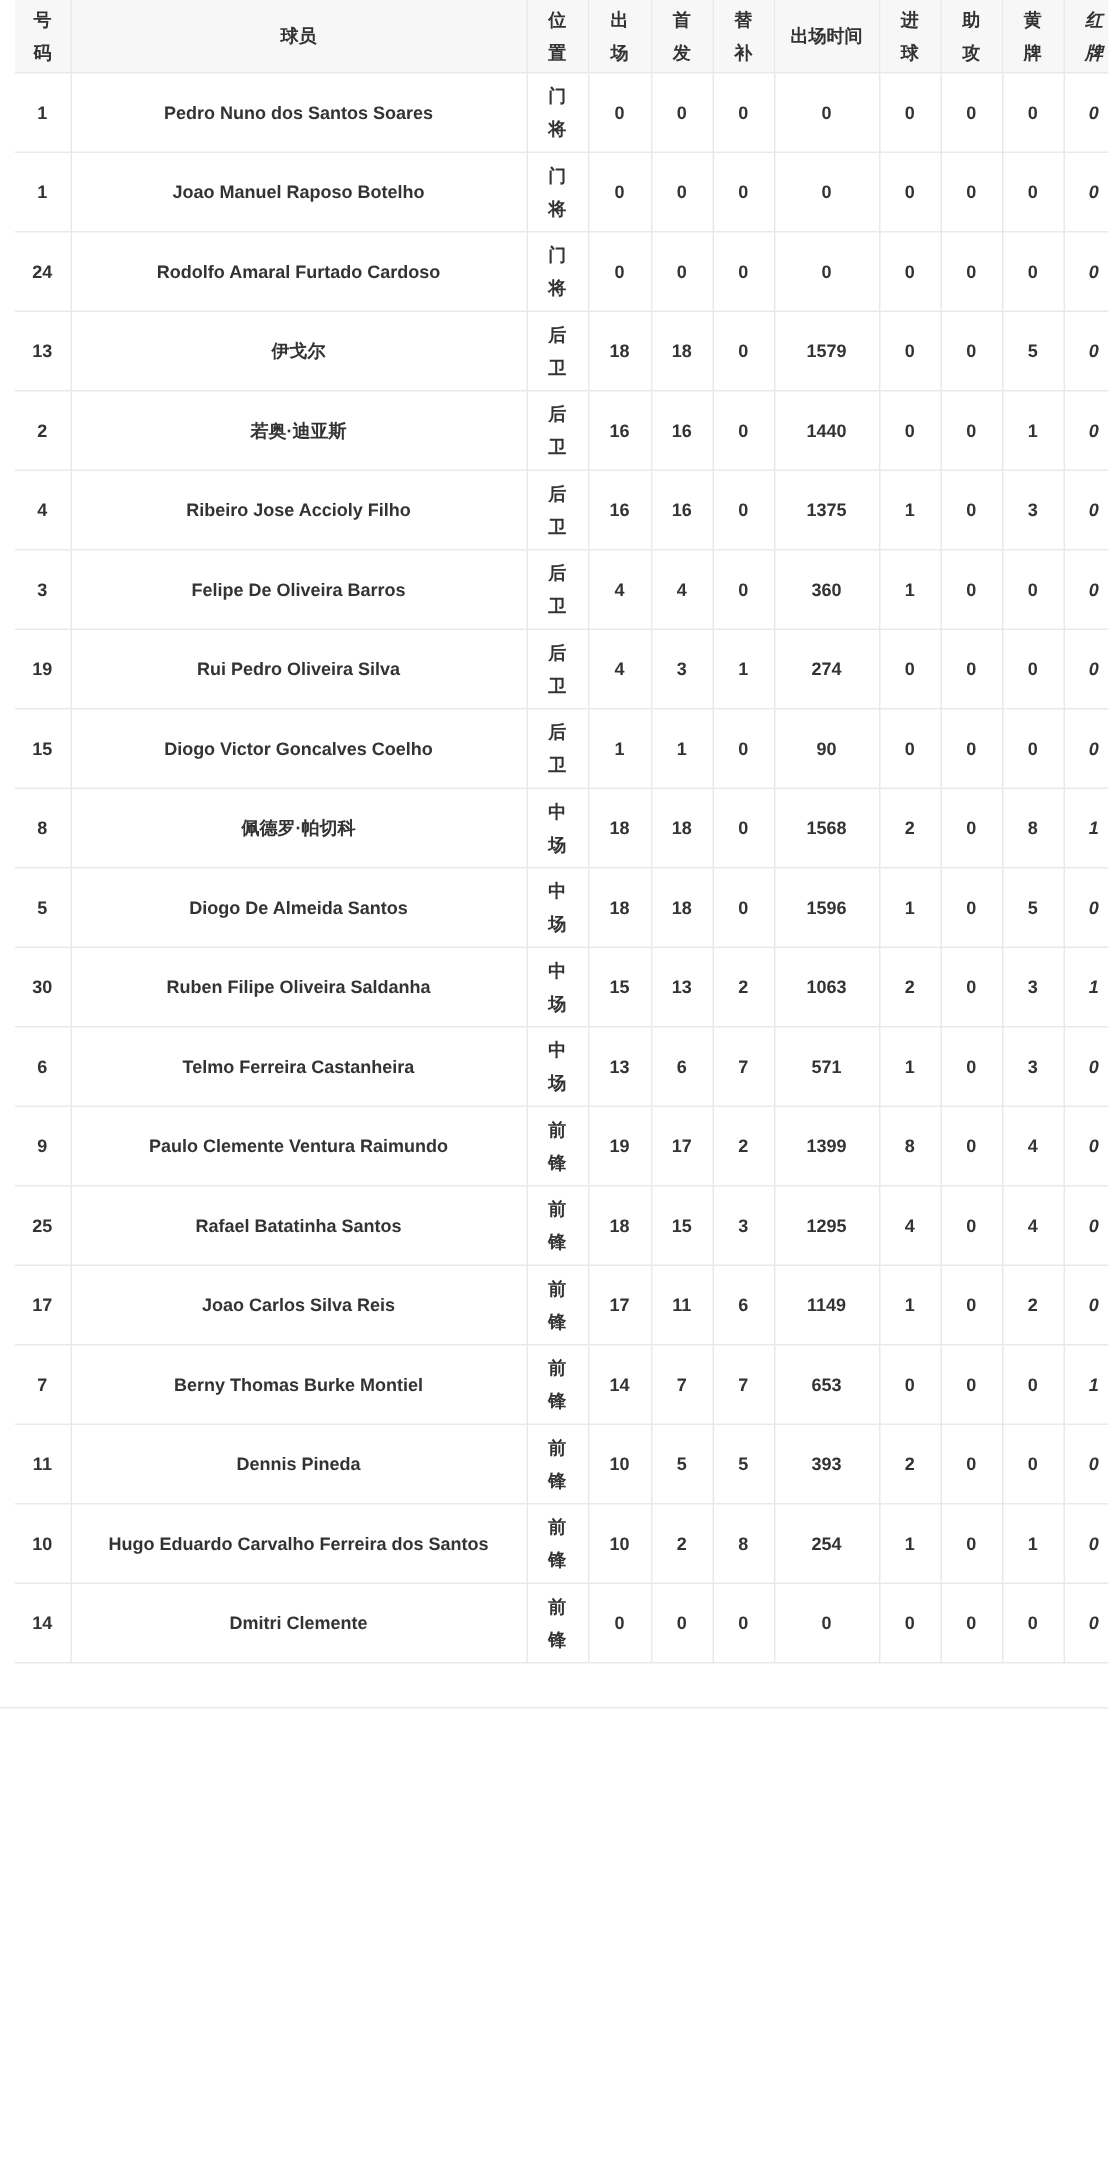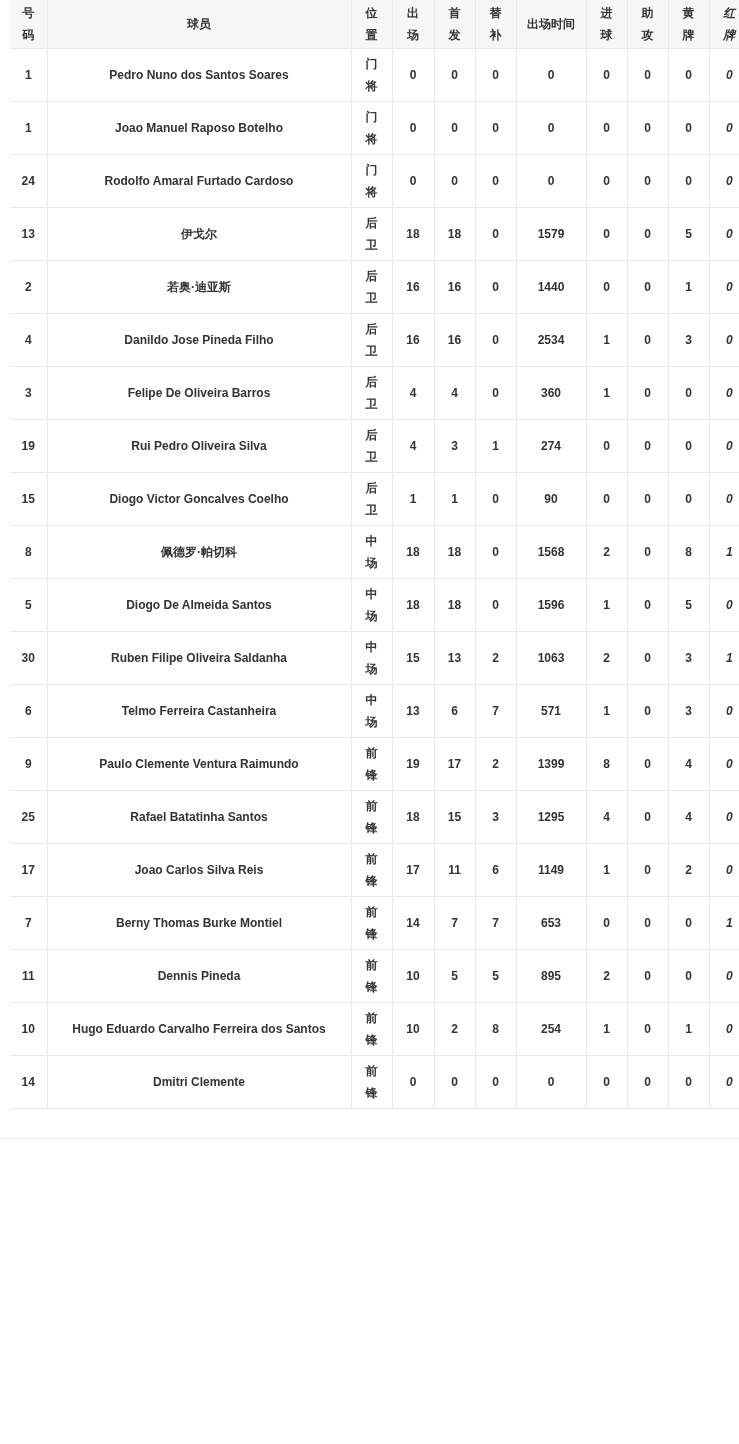--- a/index.html
+++ b/index.html
@@ -146,26 +146,26 @@
         <td>16</td>
         <td>0</td>
         <td>1440</td>
         <td>0</td>
         <td>0</td>
         <td>1</td>
         <td>0</td>
       </tr>
       <tr>
         <td>4</td>
-        <td>Danildo Jose Pineda Filho</td>
+        <td>Ribeiro Jose Accioly Filho</td>
         <td>后卫</td>
         <td>16</td>
         <td>16</td>
         <td>0</td>
-        <td>2534</td>
+        <td>1375</td>
         <td>1</td>
         <td>0</td>
         <td>3</td>
         <td>0</td>
       </tr>
       <tr>
         <td>3</td>
         <td>Felipe De Oliveira Barros</td>
         <td>后卫</td>
         <td>4</td>
@@ -307,21 +307,21 @@
         <td>0</td>
         <td>1</td>
       </tr>
       <tr>
         <td>11</td>
         <td>Dennis Pineda</td>
         <td>前锋</td>
         <td>10</td>
         <td>5</td>
         <td>5</td>
-        <td>895</td>
+        <td>393</td>
         <td>2</td>
         <td>0</td>
         <td>0</td>
         <td>0</td>
       </tr>
       <tr>
         <td>10</td>
         <td>Hugo Eduardo Carvalho Ferreira dos Santos</td>
         <td>前锋</td>
         <td>10</td>

